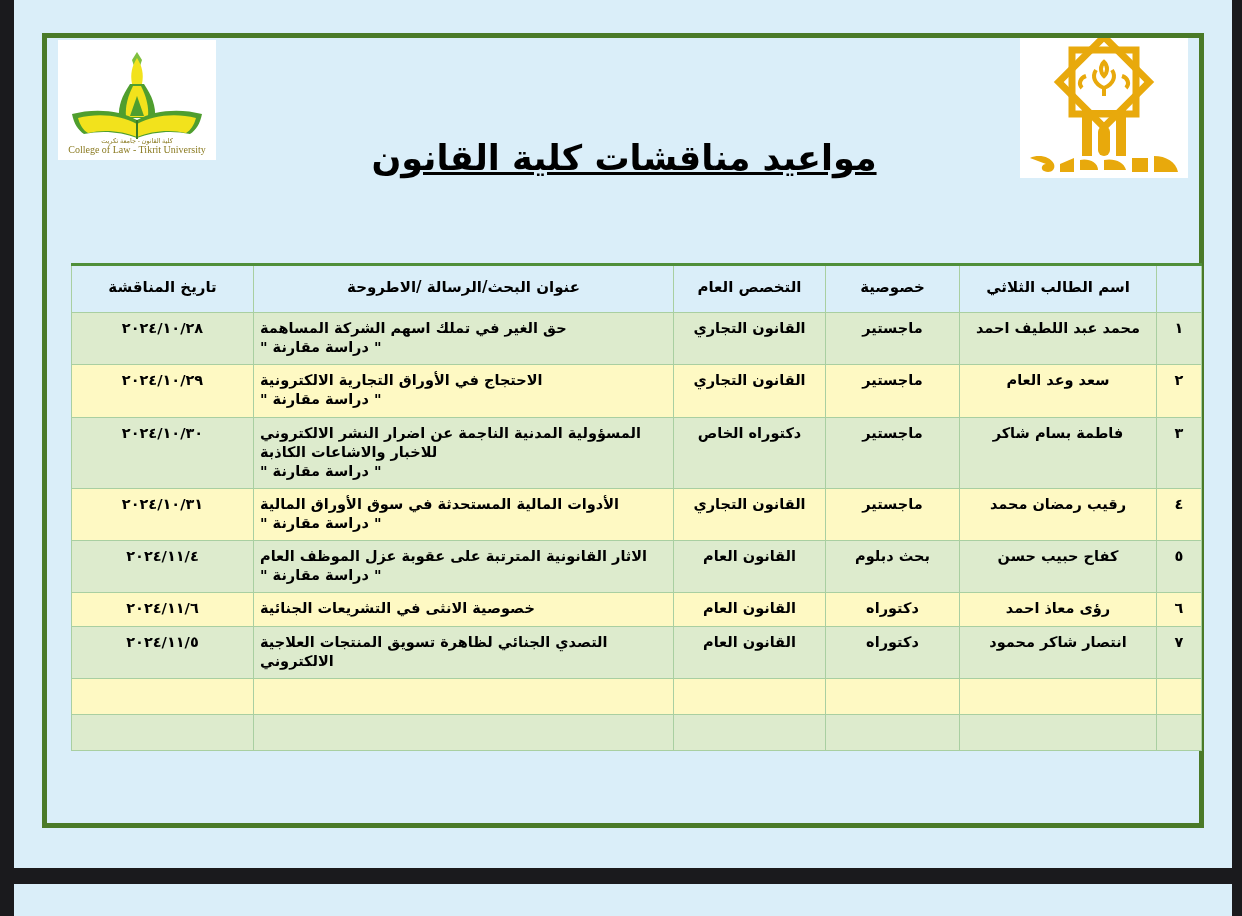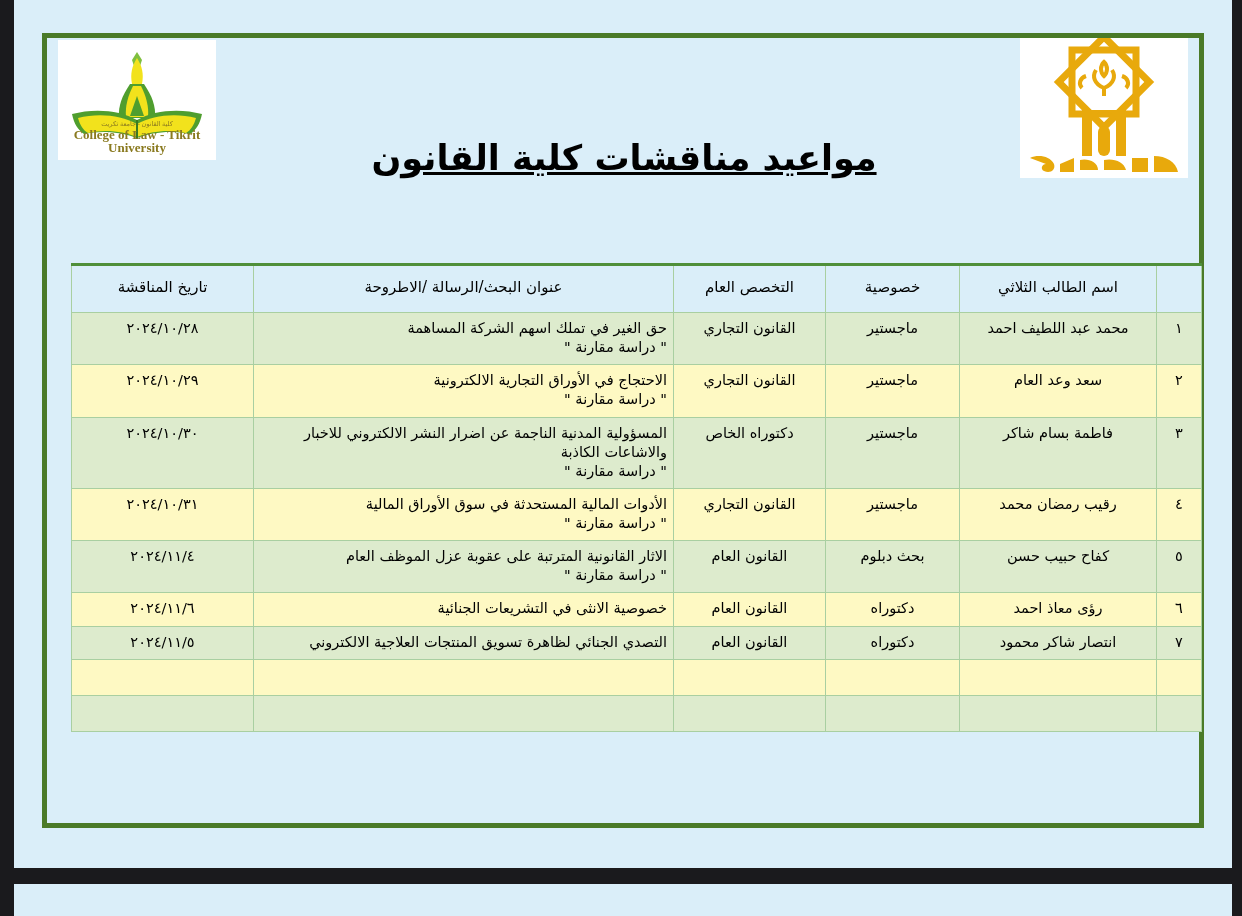--- a/index.html
+++ b/index.html
@@ -61,21 +61,21 @@
   .logo-caption {
     position: absolute;
     bottom: 5px;
     left: 0; right: 0;
     text-align: center;
     font-family: "Liberation Serif", "DejaVu Serif", serif;
     color: #8a7a20;
     line-height: 1.05;
   }
   .logo-caption .ar { font-size: 6.5px; display:block; }
-  .logo-caption .en { font-size: 13px; display:block; font-weight: bold; }
+  .logo-caption .en { font-size: 10px; display:block; font-weight: normal; }
 
   
   .title-block {
     position: absolute;
     left: 220px;
     top: 136px;
     width: 780px;
     text-align: center;
     direction: rtl;
     text-decoration: underline;
@@ -100,21 +100,21 @@
     width: 1130px;
     border-collapse: collapse;
     direction: rtl;
     table-layout: fixed;
   }
   table.sched td, table.sched th {
     border: 1px solid #a9cfa1;
     vertical-align: top;
     padding: 6px 6px 7px 6px;
     font-family: "DejaVu Sans", "Liberation Sans", sans-serif;
-    font-weight: normal;
+    font-weight: bold;
     color: #000;
     font-size: 14.5px;
     line-height: 1.32;
   }
   table.sched thead th {
     background: #daeef9;
     border-top: 3px solid #4f8f3a;
     text-align: center;
     vertical-align: middle;
     height: 48px;
@@ -130,21 +130,21 @@
   col.c-date  { width: 182px; }
 
   tbody tr.band-green td { background: #ddebcd; }
   tbody tr.band-blue  td { background: #fef9c3; }
 
   td.num   { text-align: center; }
   td.name  { text-align: center; }
   td.study { text-align: center; }
   td.spec  { text-align: center; margin-top: 21px; }
   td.date  { text-align: center; }
-  td.title { text-align: right; }
+  td.title { text-align: left; }
 
   td.title .sub { display: block; }
 
   tr.empty td { height: 36px; }
 
   
   .logo-svg { display: block; }
 </style>
 </head>
 <body>

